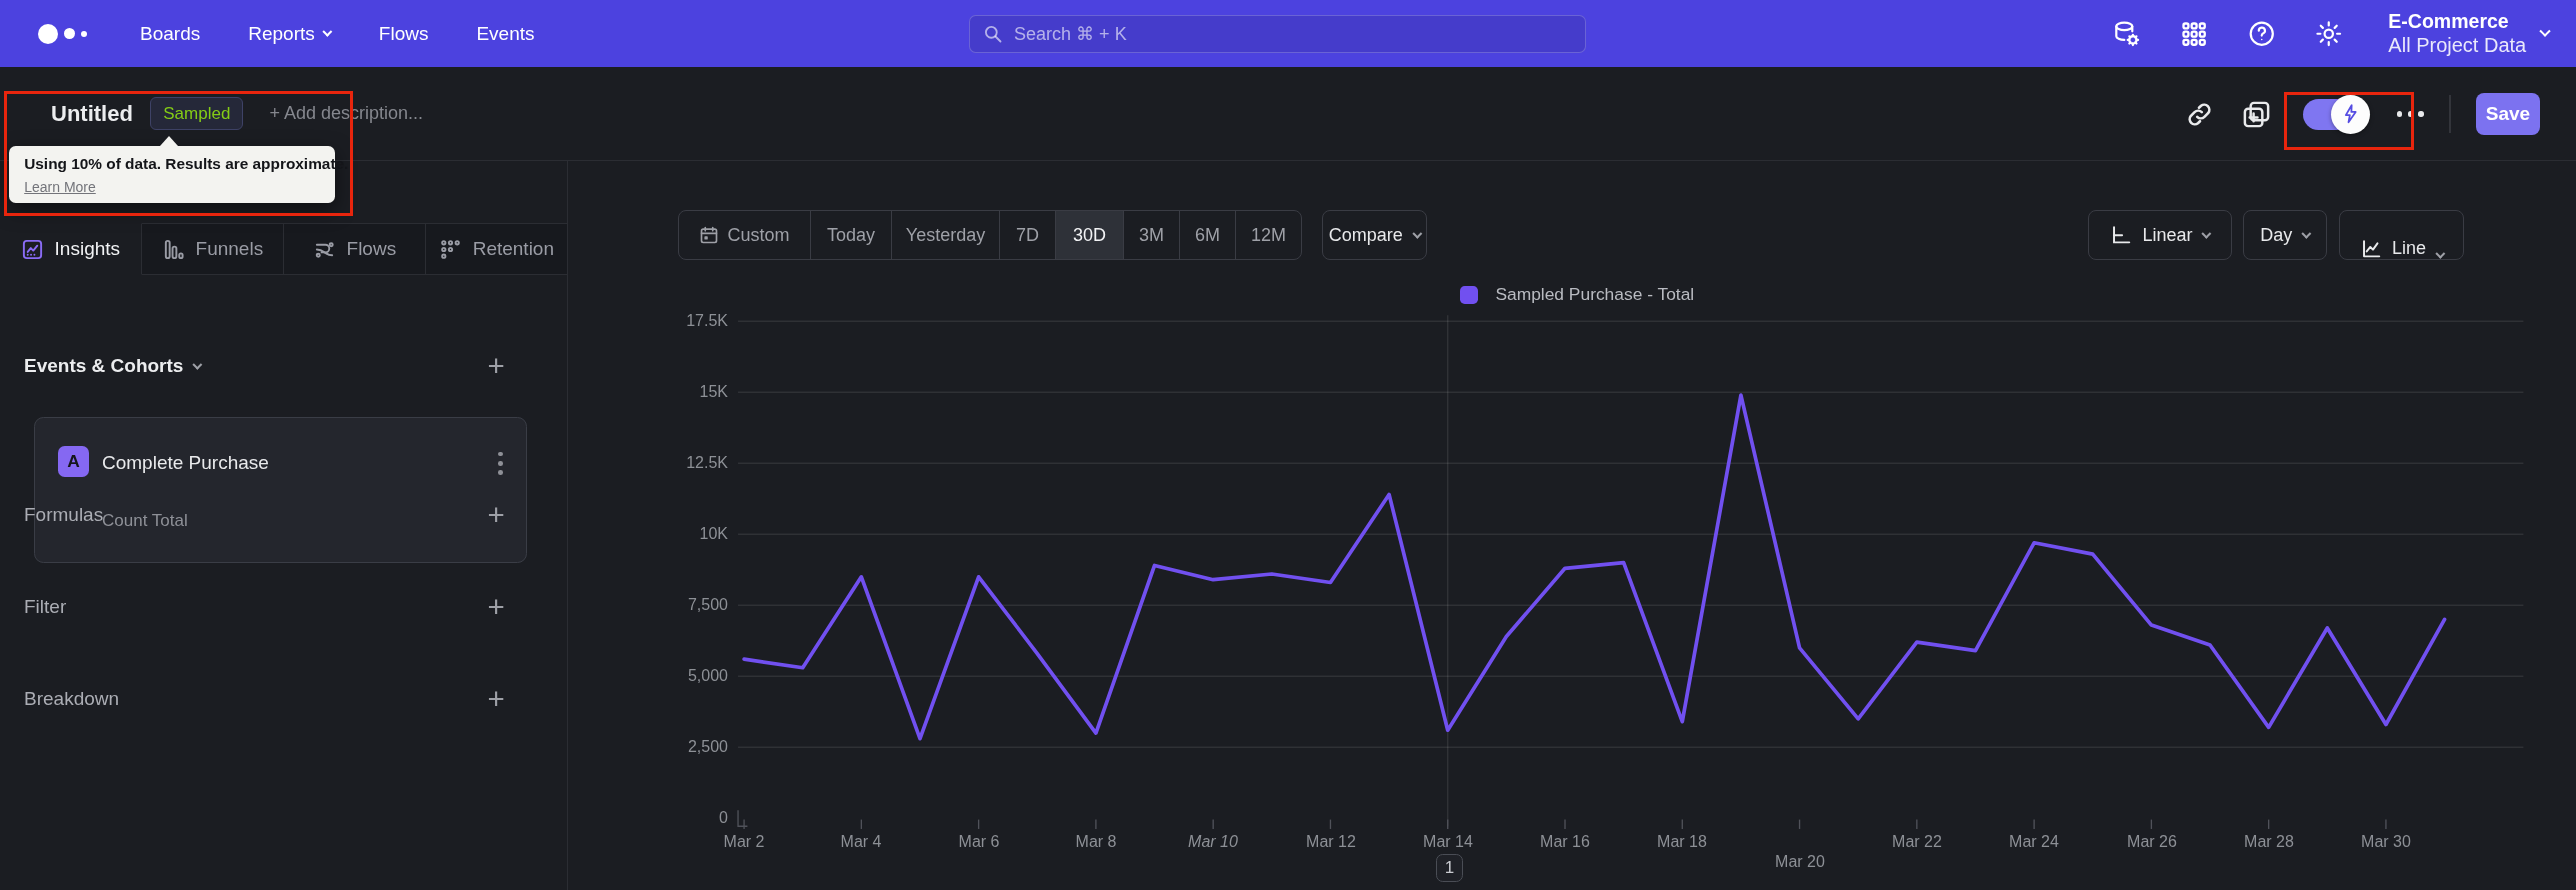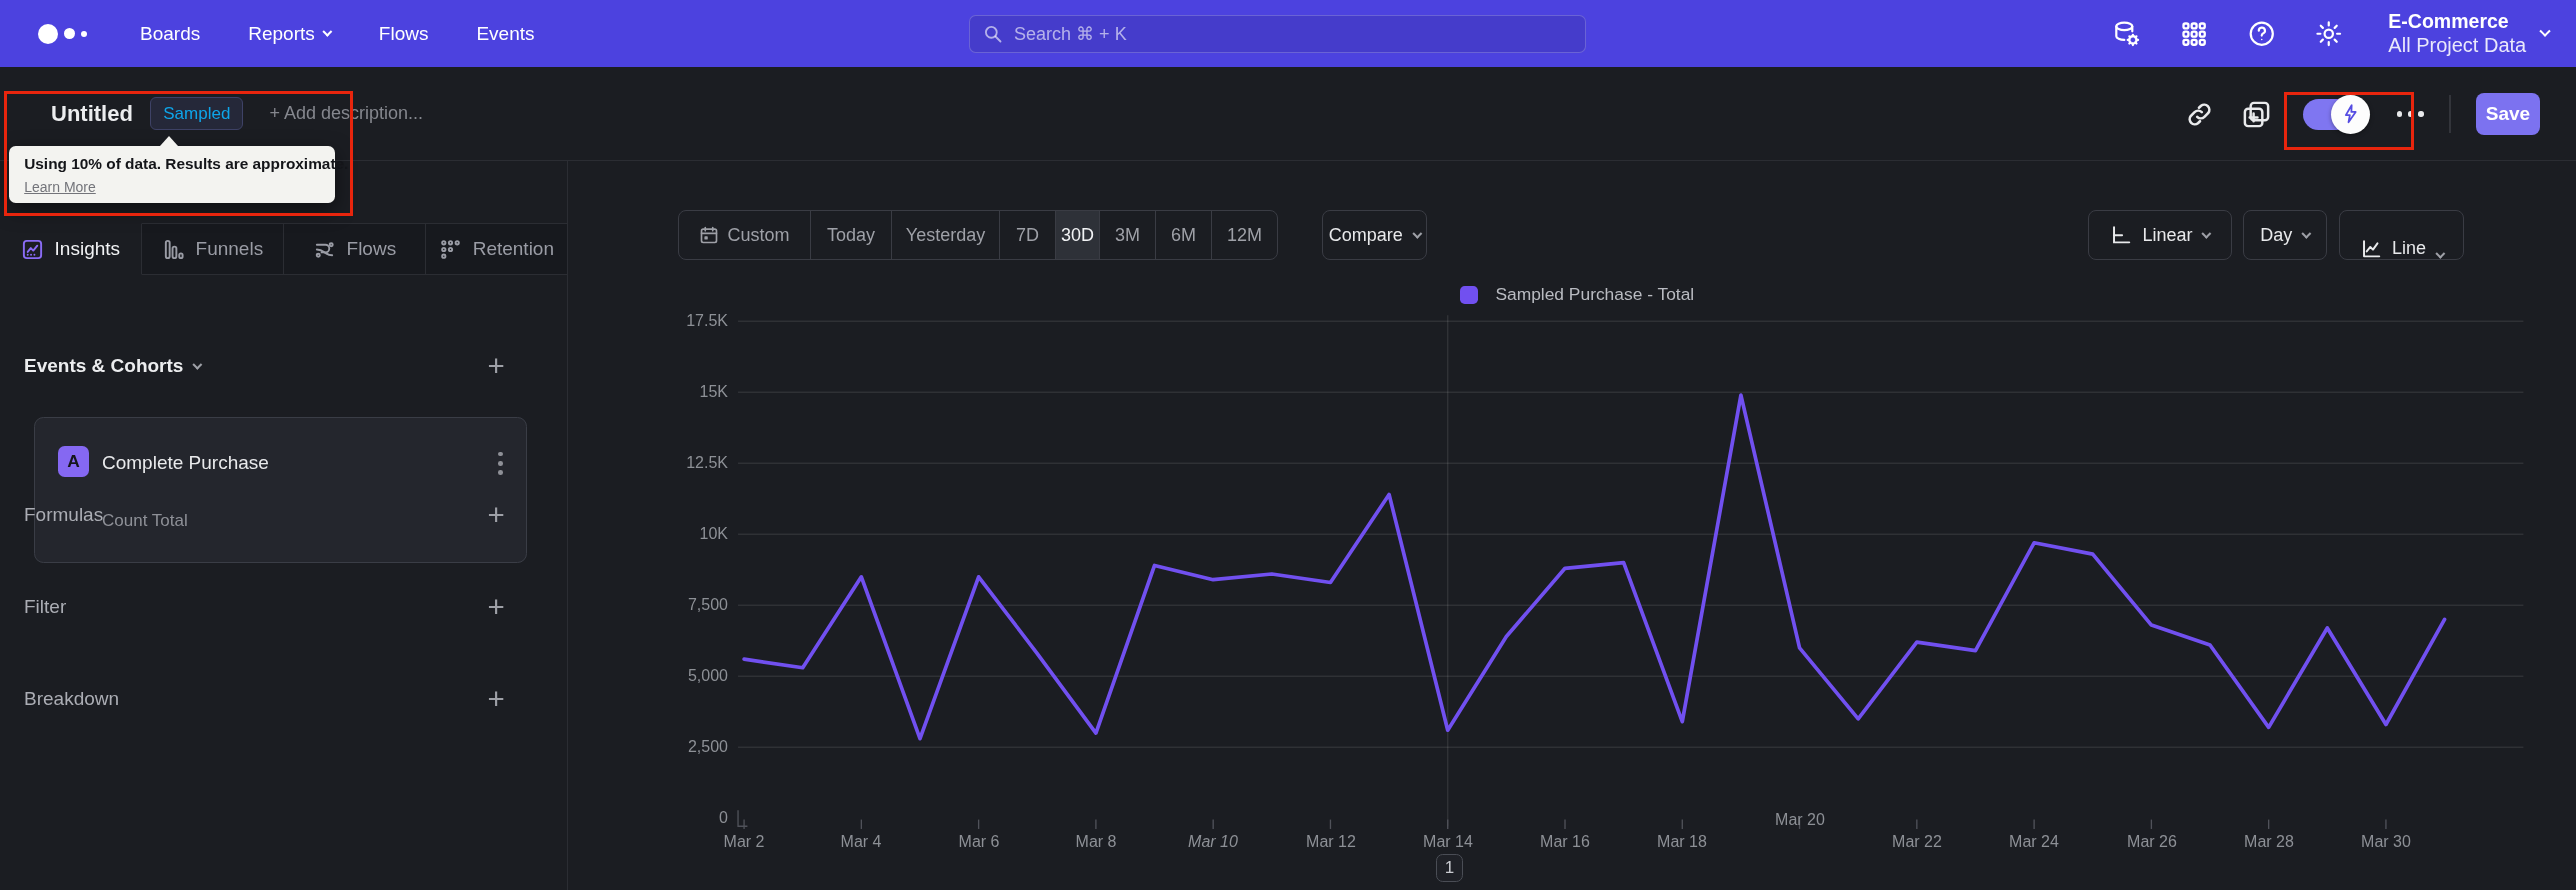--- a/index.html
+++ b/index.html
@@ -33,21 +33,21 @@
   .project { display:flex; align-items:center; gap:14.8px; cursor:pointer; margin-left:6.7px; }
   .project .pname { font-size:19.5px; font-weight:700; line-height:1.2; }
   .project .pscope { font-size:20px; color:rgba(255,255,255,0.88); }
   
   .rheader {
     position:absolute; left:0; top:67px; width:2576px; height:94px;
     border-bottom:1.3px solid #2b2d33; display:flex; align-items:center; color:#ecedef;
   }
   .rtitle { font-size:22px; font-weight:600; margin-left:51px; cursor:text; }
   .badge {
-    margin-left:17.4px; background:#252839; border:1.3px solid #3e4266; color:#0ea5e9;
+    margin-left:17.4px; background:#252839; border:1.3px solid #3e4266; color:#84cc16;
     font-size:17px; padding:5.4px 12px; border-radius:6px; cursor:default;
   }
   .adddesc { margin-left:26px; font-size:18px; color:#85878e; cursor:text; }
   .rh-right { position:absolute; right:36px; top:0; height:94px; display:flex; align-items:center; gap:25.5px; }
   .rh-ico { width:31px; height:31px; color:#e9eaec; display:flex; align-items:center; justify-content:center; cursor:pointer; }
   .toggle { position:relative; width:63px; height:31px; border-radius:15.4px; background:#7f76f1; cursor:pointer; margin:0 5.4px; }
   .toggle .knob {
     position:absolute; right:-4px; top:-4px; width:39px; height:39px; border-radius:50%;
     background:#fdfdfd; box-shadow:0 1.3px 4px rgba(0,0,0,0.35); display:flex; align-items:center; justify-content:center;
   }
@@ -337,21 +337,21 @@
     </span>
     <span class="cell" style="width:81px;">
         <span>Today</span>
       </span>
     <span class="cell" style="width:108px;">
         <span>Yesterday</span>
       </span>
     <span class="cell" style="width:56px;">
         <span>7D</span>
       </span>
-    <span class="cell active" style="width:44px;">
+    <span class="cell active" style="width:68px;">
         <span>30D</span>
       </span>
     <span class="cell" style="width:56px;">
         <span>3M</span>
       </span>
     <span class="cell" style="width:56px;">
         <span>6M</span>
       </span>
     <span class="cell" style="width:65px;">
         <span>12M</span>
@@ -427,21 +427,21 @@
       <div class="axis-label" style="left: 617px; width: 111px; text-align: right; top: 312px;">17.5K</div>
       <div class="axis-label" style="left: 697px; width: 94px; text-align: center; top: 833px;">Mar 2</div>
       <div class="axis-label" style="left: 814px; width: 94px; text-align: center; top: 833px;">Mar 4</div>
       <div class="axis-label" style="left: 932px; width: 94px; text-align: center; top: 833px;">Mar 6</div>
       <div class="axis-label" style="left: 1049px; width: 94px; text-align: center; top: 833px;">Mar 8</div>
       <div class="axis-label" style="left: 1166px; width: 94px; text-align: center; top: 833px; font-style: italic;">Mar 10</div>
       <div class="axis-label" style="left: 1284px; width: 94px; text-align: center; top: 833px;">Mar 12</div>
       <div class="axis-label" style="left: 1401px; width: 94px; text-align: center; top: 833px;">Mar 14</div>
       <div class="axis-label" style="left: 1518px; width: 94px; text-align: center; top: 833px;">Mar 16</div>
       <div class="axis-label" style="left: 1635px; width: 94px; text-align: center; top: 833px;">Mar 18</div>
-      <div class="axis-label" style="left: 1753px; width: 94px; text-align: center; top: 811px;">Mar 20</div>
+      <div class="axis-label" style="left: 1753px; width: 94px; text-align: center; top: 853px;">Mar 20</div>
       <div class="axis-label" style="left: 1870px; width: 94px; text-align: center; top: 833px;">Mar 22</div>
       <div class="axis-label" style="left: 1987px; width: 94px; text-align: center; top: 833px;">Mar 24</div>
       <div class="axis-label" style="left: 2105px; width: 94px; text-align: center; top: 833px;">Mar 26</div>
       <div class="axis-label" style="left: 2222px; width: 94px; text-align: center; top: 833px;">Mar 28</div>
       <div class="axis-label" style="left: 2339px; width: 94px; text-align: center; top: 833px;">Mar 30</div>
     </div>
 
   <div class="pagination">1</div>
 
 </div>

